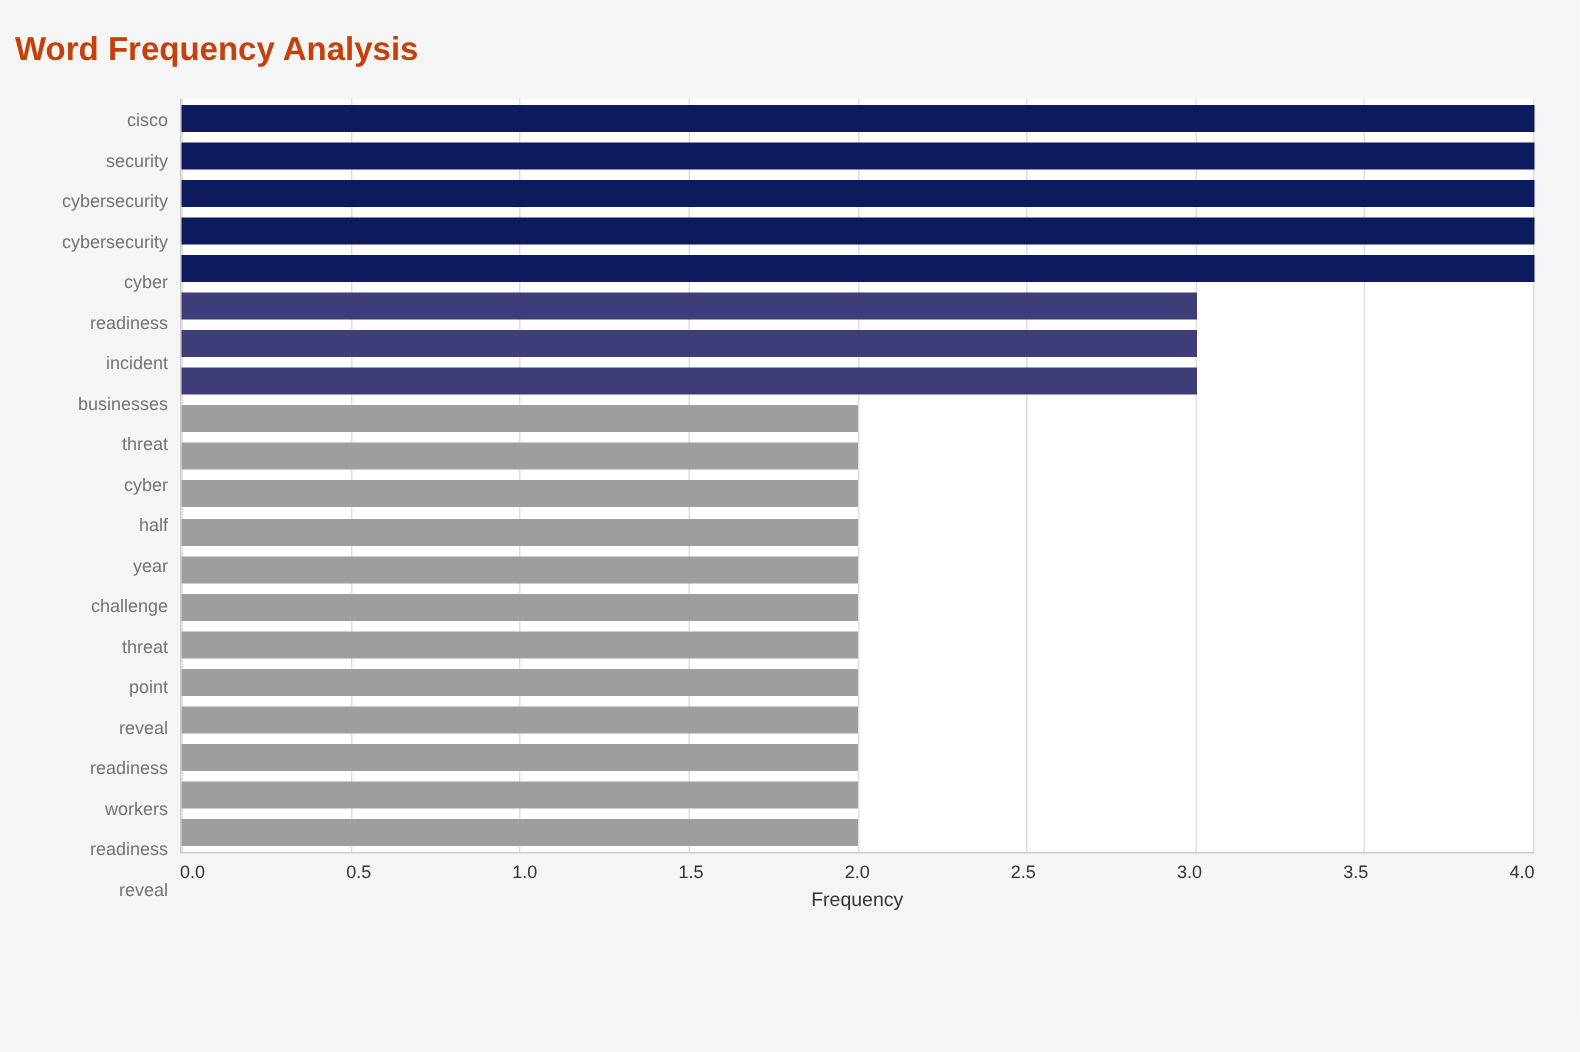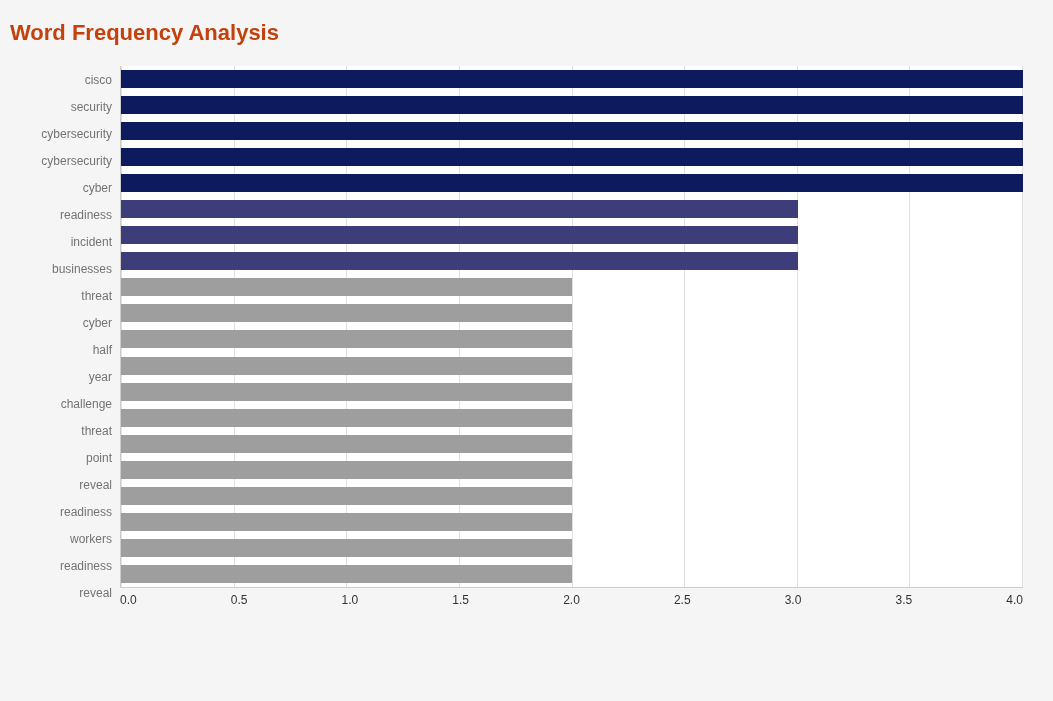--- a/index.html
+++ b/index.html
@@ -207,15 +207,16 @@
           <div class="x-tick">0.0</div>
           <div class="x-tick">0.5</div>
           <div class="x-tick">1.0</div>
           <div class="x-tick">1.5</div>
           <div class="x-tick">2.0</div>
           <div class="x-tick">2.5</div>
           <div class="x-tick">3.0</div>
           <div class="x-tick">3.5</div>
           <div class="x-tick">4.0</div>
         </div>
+      <div class="x-axis-label">Frequency</div>
     </div>
   </div>
 </div>
 
 </body></html>

